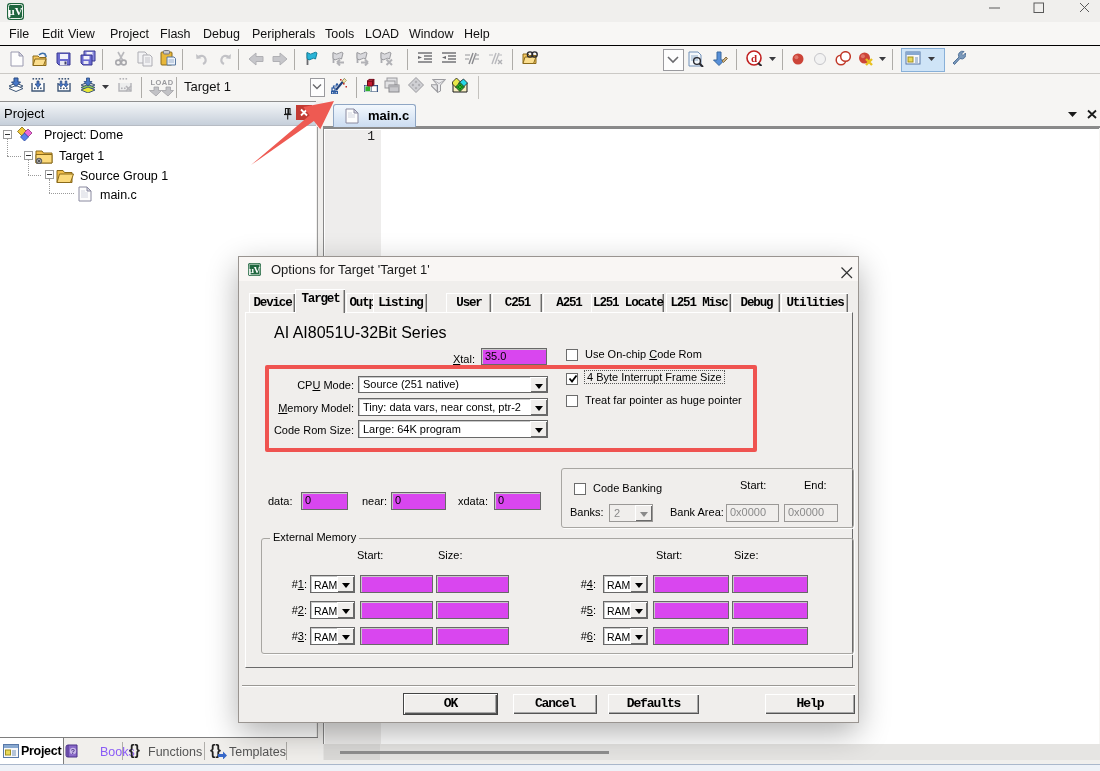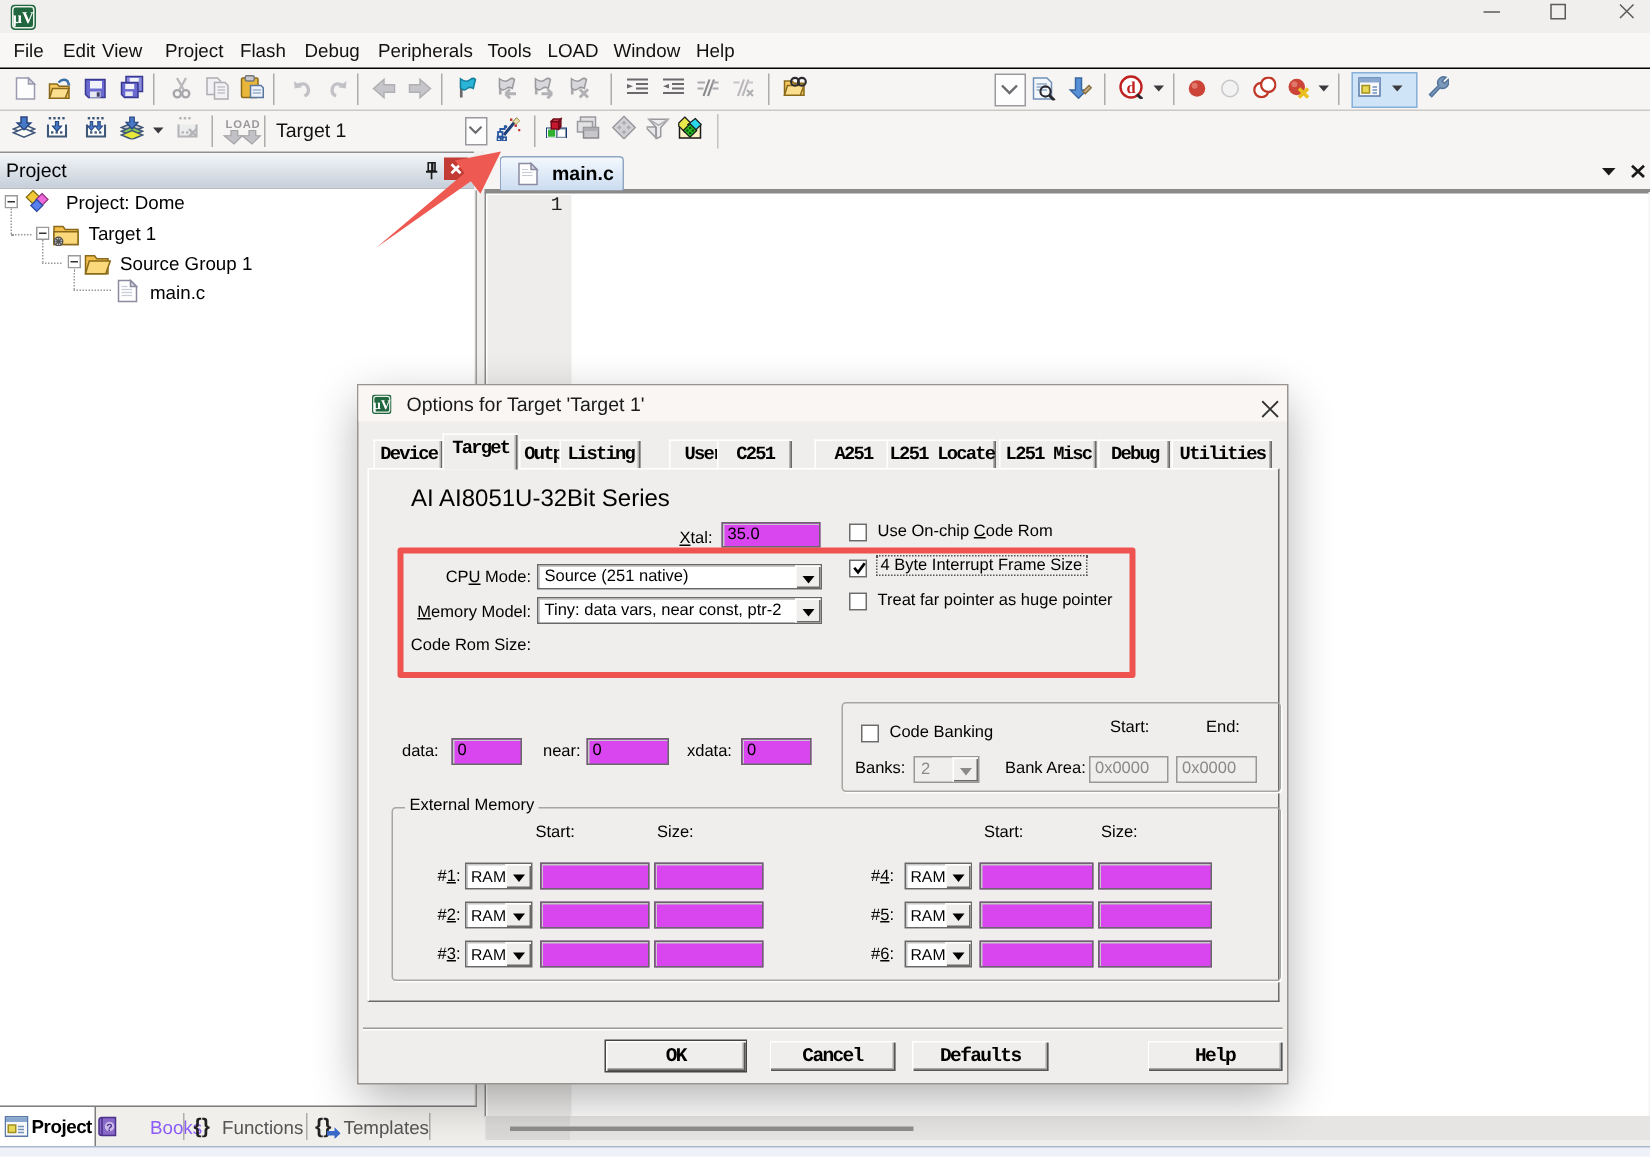--- a/index.html
+++ b/index.html
@@ -577,21 +577,21 @@
     <div class="t">Options for Target 'Target 1'</div>
     <svg class="abs" style="left:601px;top:9px" width="14" height="14">
         <path d="M1.5 1.5 L12 12 M12 1.5 L1.5 12" stroke="#333" stroke-width="1.2"></path>
       </svg>
   </div>
   <div class="dtab" style="left:10px;width:45px">Device</div>
   <div class="dtab sel" style="left:56px;width:49px">Target</div>
   <div class="dtab" style="left:107px;width:43px">Output</div>
   <div class="dtab" style="left:134px;width:53px">Listing</div>
   <div class="dtab" style="left:207px;width:44px">User</div>
-  <div class="dtab" style="left:239px;width:49px">C251</div>
+  <div class="dtab" style="left:253px;width:49px">C251</div>
   <div class="dtab" style="left:304px;width:50px">A251</div>
   <div class="dtab" style="left:352px;width:72px">L251 Locate</div>
   <div class="dtab" style="left:427px;width:64px">L251 Misc</div>
   <div class="dtab" style="left:493px;width:47px">Debug</div>
   <div class="dtab" style="left:542px;width:66px">Utilities</div>
   <div id="tabpage"></div>
 
   <div class="lbl" style="left:35px;top:67px;font-size:16px">AI AI8051U-32Bit Series</div>
 
   <div class="lbl" style="left:196px;top:96px;width:40px" align="right">
@@ -613,20 +613,24 @@
   <div class="combo" style="left:119px;top:119px;width:190px;height:17px">
       <span class="tx">Source (251 native)</span>
       <span class="dbtn"></span>
     </div>
   <div class="lbl r" style="left:20px;top:145px;width:95px"><u>M</u>emory Model:</div>
   <div class="combo" style="left:119px;top:141px;width:190px;height:18px">
       <span class="tx" style="top:2px">Tiny: data vars, near const, ptr-2</span>
       <span class="dbtn"></span>
     </div>
   <div class="lbl r" style="left:20px;top:167px;width:95px">Code Rom Size:</div>
+  <div class="combo" style="left:119px;top:163px;width:190px;height:18px">
+      <span class="tx" style="top:2px">Large: 64K program</span>
+      <span class="dbtn"></span>
+    </div>
 
   <div class="lbl" style="left:29px;top:238px">data:</div>
   <div class="tf" style="left:62px;top:235px;width:47px;height:18px">0</div>
   <div class="lbl" style="left:123px;top:238px">near:</div>
   <div class="tf" style="left:152px;top:235px;width:55px;height:18px">0</div>
   <div class="lbl" style="left:219px;top:238px">xdata:</div>
   <div class="tf" style="left:255px;top:235px;width:47px;height:18px">0</div>
 
   <div class="grp" style="left:322px;top:211px;width:291px;height:58px"></div>
   <div class="cb" style="left:335px;top:226px"></div>

